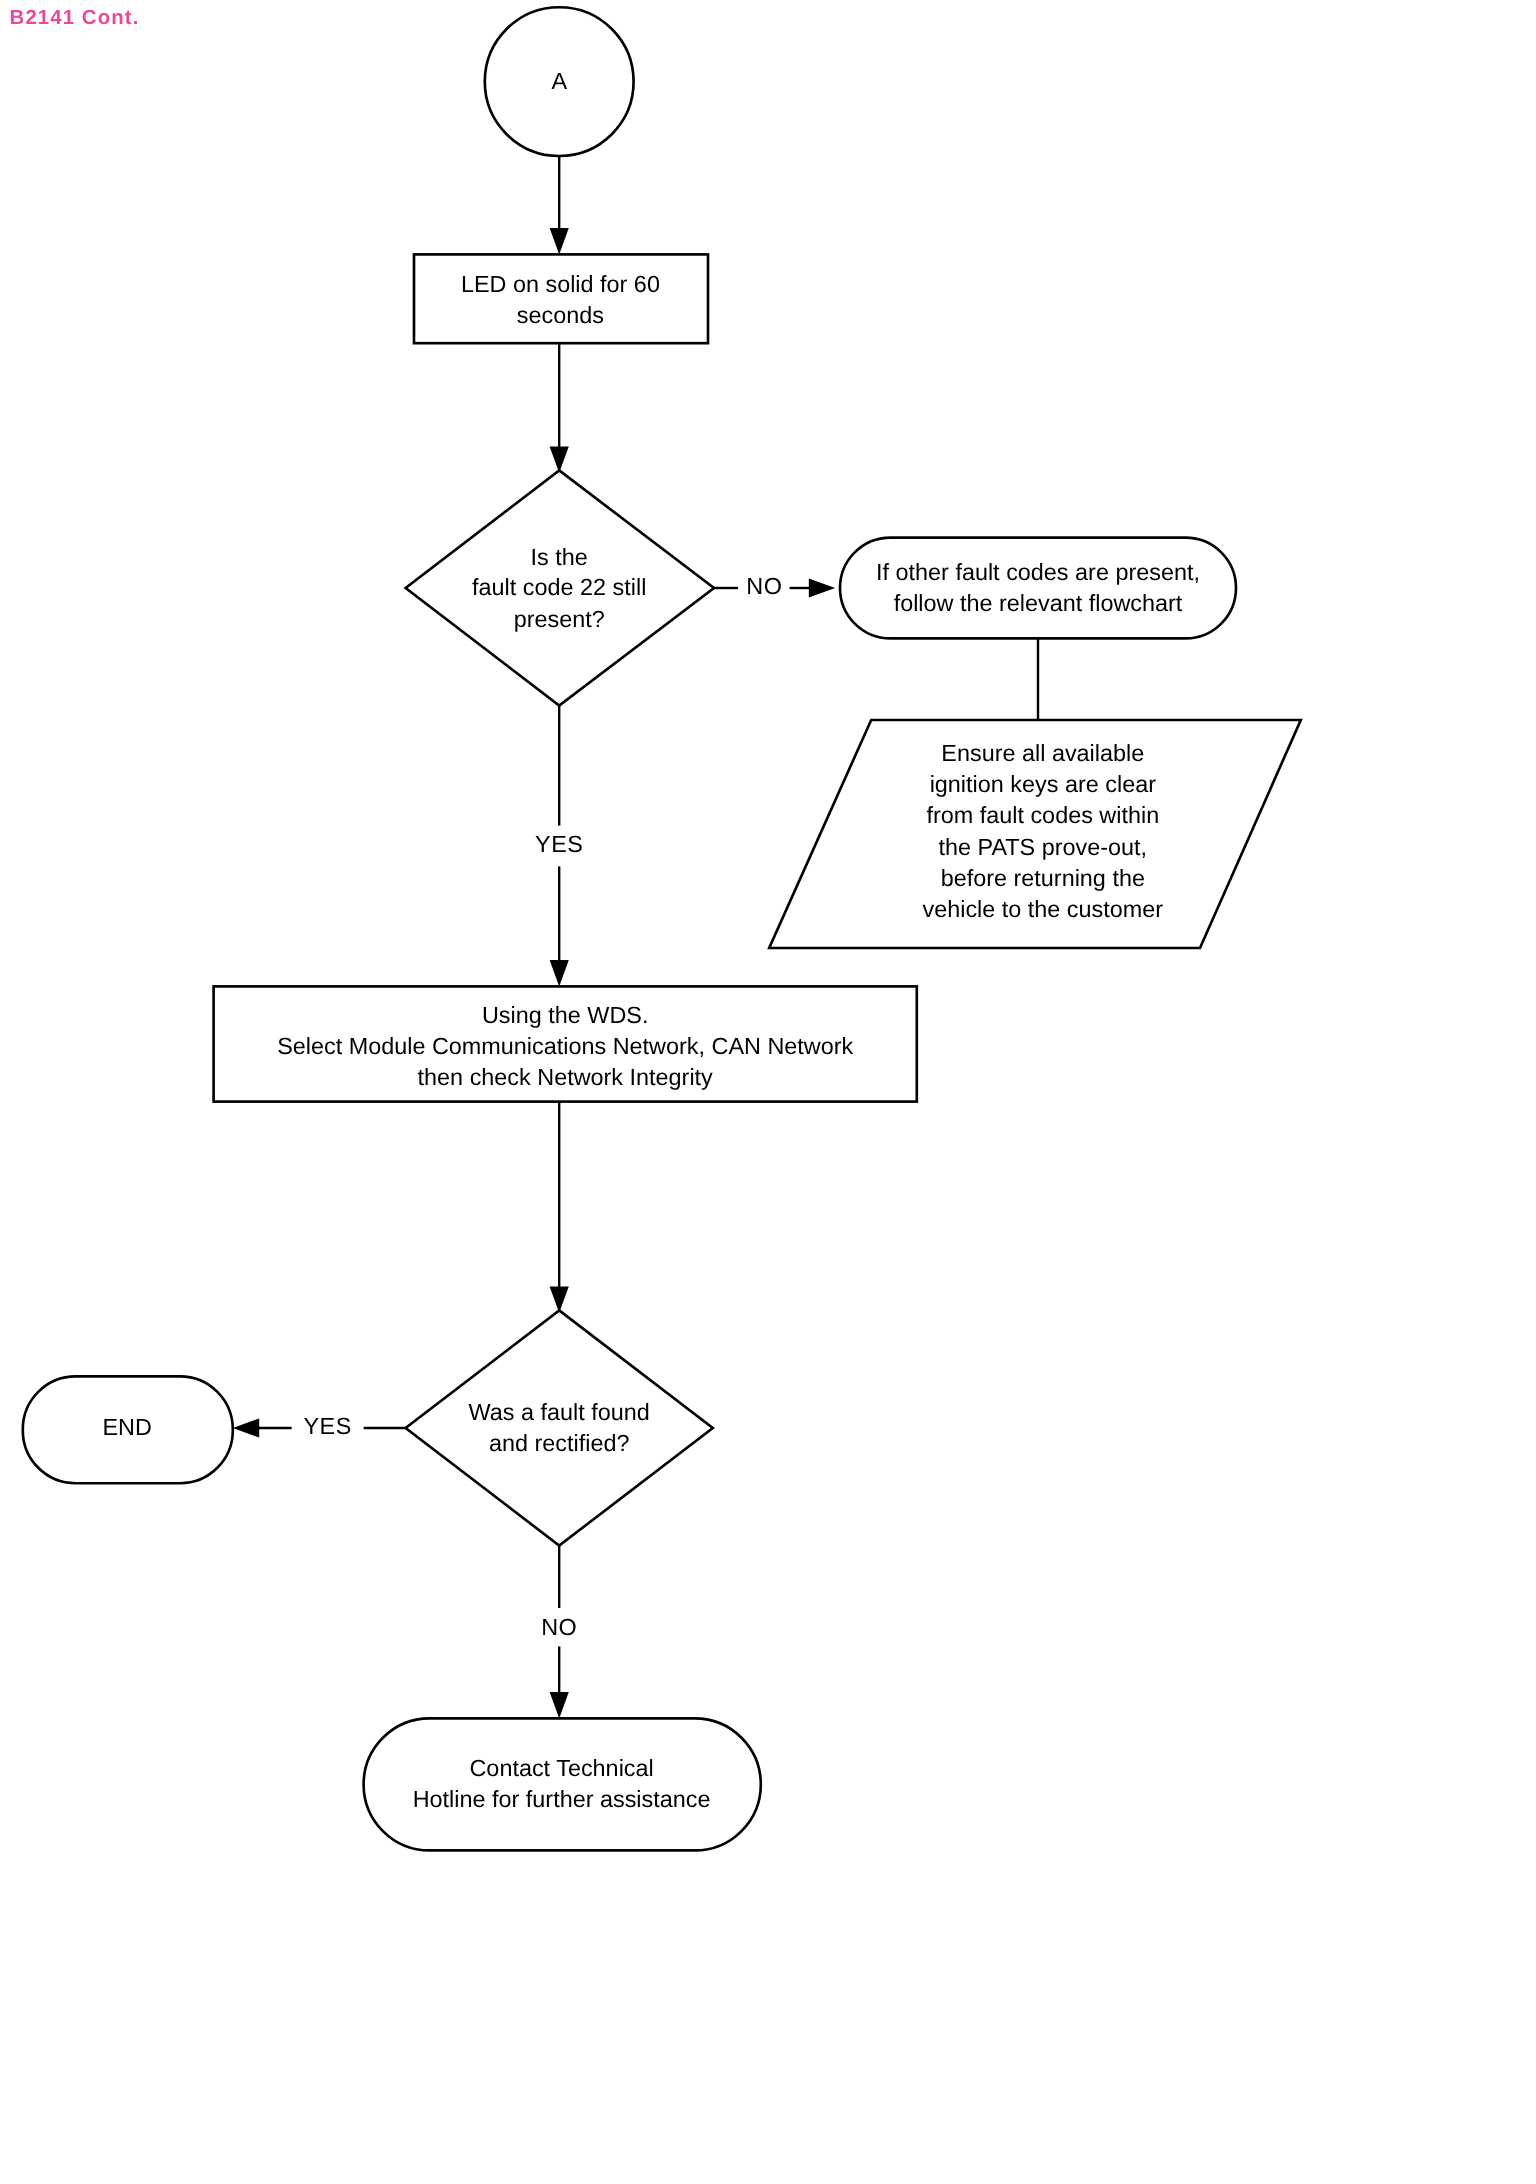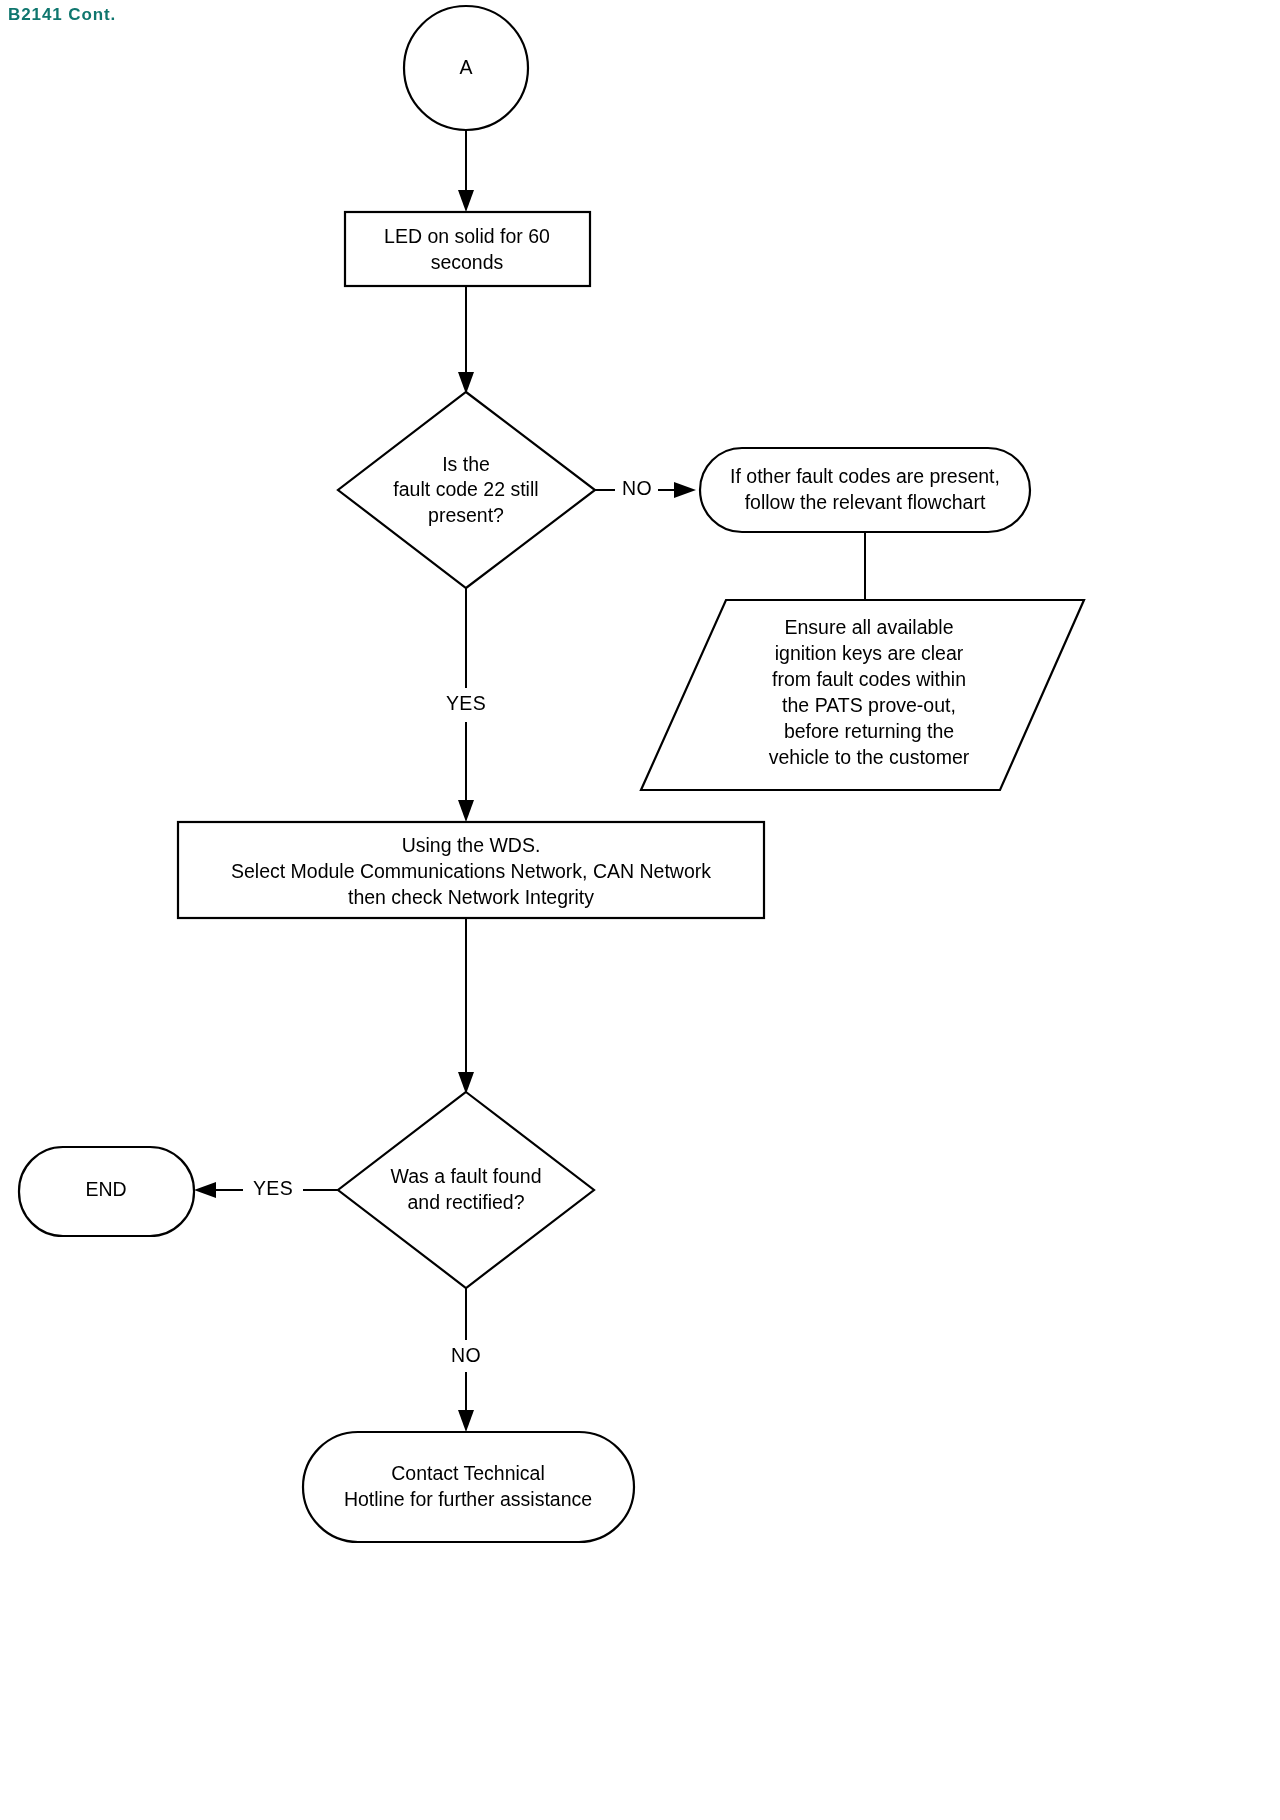--- a/index.html
+++ b/index.html
@@ -59,21 +59,21 @@
     letter-spacing: 0.4px;
   }
   .page-label {
     position: absolute;
     left: 8px;
     top: 5px;
     font-family: "Liberation Sans", sans-serif;
     font-size: 17px;
     font-weight: bold;
     letter-spacing: 0.9px;
-    color: #0f766e;
+    color: #ec4899;
     white-space: nowrap;
   }
 </style>
 </head>
 <body>
 
 <div id="flow-root">
 
   <div class="page-label">B2141 Cont.</div>
 

